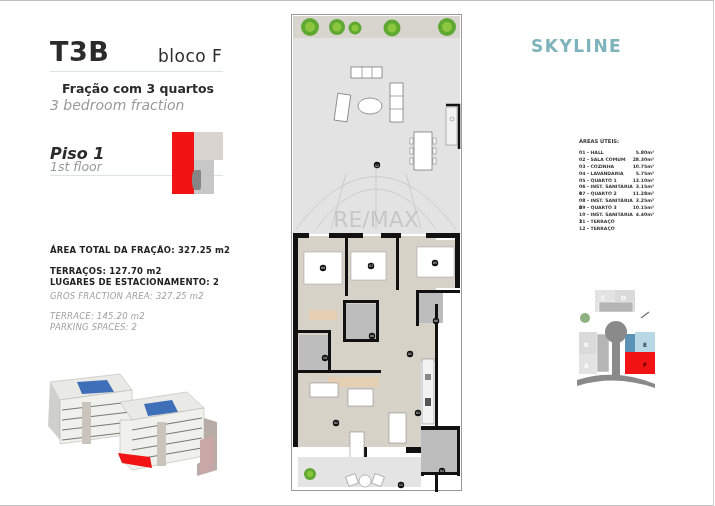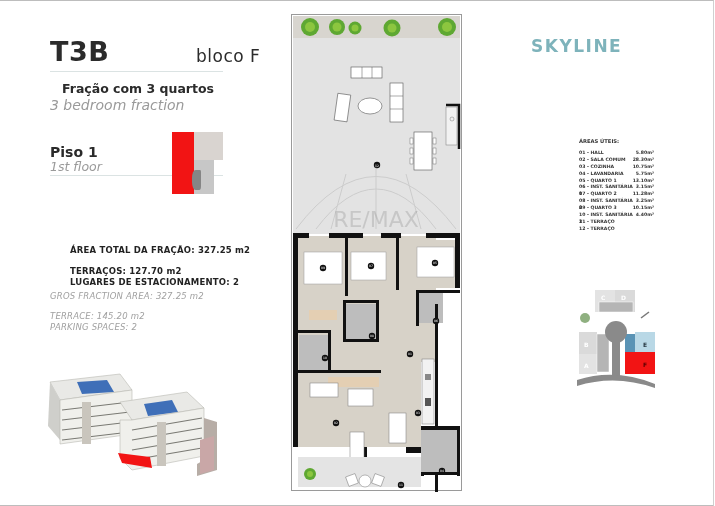--- a/index.html
+++ b/index.html
@@ -1,30 +1,30 @@
 <!DOCTYPE html>
 <html><head>
 <meta charset="utf-8">
 <style>
   html,body{margin:0;padding:0;}
   body{width:715px;height:506px;background:#fff;position:relative;overflow:hidden;font-family:"DejaVu Sans",sans-serif;color:#2a2a2a;}
   .frame{position:absolute;left:0;top:0;width:713px;height:504px;border-top:1px solid #bdbdbd;border-bottom:2px solid #bdbdbd;border-right:1px solid #d0d0d0;}
   .abs{position:absolute;}
   .t3b{left:50px;top:36px;font-size:27px;font-weight:bold;letter-spacing:0.5px;color:#2b2b2b;}
-  .bloco{left:158px;top:46px;font-size:17px;letter-spacing:0.5px;color:#2b2b2b;margin-left:38px;}
+  .bloco{left:158px;top:46px;font-size:17px;letter-spacing:0.5px;color:#2b2b2b;}
   .rule{height:1px;background:#dbe3e3;}
   .sub1{left:50px;top:81px;font-size:12.5px;font-weight:bold;color:#2b2b2b;margin-left:12px;}
   .sub2{left:50px;top:97px;font-size:14px;font-style:italic;color:#9a9a9a;}
-  .piso{left:50px;top:144px;font-size:14px;font-weight:bold;}
+  .piso{left:50px;top:144px;font-size:16px;font-weight:bold;font-style:italic;}
   .pisoen{left:50px;top:159px;font-size:12.5px;font-style:italic;color:#9a9a9a;}
   .key-red{left:172px;top:132px;width:22px;height:62px;background:#f21414;}
   .key-grey1{left:194px;top:132px;width:29px;height:28px;background:#d9d4d0;}
   .key-grey2{left:194px;top:160px;width:20px;height:34px;background:#c7c7c7;}
   .key-dark{left:192px;top:170px;width:9px;height:20px;background:#858585;border-radius:40% 10% 20% 40%;}
-  .stats{left:50px;font-size:8.5px;font-weight:bold;letter-spacing:0.2px;color:#222;margin-left:20px;}
+  .stats{left:50px;font-size:8.5px;font-weight:bold;letter-spacing:0.2px;color:#222;}
   .stats-en{left:50px;font-size:8.5px;font-style:italic;color:#a0a0a0;letter-spacing:0.2px;}
   .skyline{left:531px;top:36px;font-size:17px;font-weight:bold;letter-spacing:1.5px;color:#7eb3bb;}
   .areas-title{left:579px;top:138px;font-size:5.2px;font-weight:bold;color:#333;}
   .areas{left:579px;top:150px;width:75px;font-size:4.6px;font-weight:bold;color:#333;}
   .areas .row{display:flex;justify-content:space-between;height:6.9px;line-height:6.9px;}
   
   .plan{left:291px;top:14px;width:171px;height:478px;}
 </style>
 </head>
 <body>

